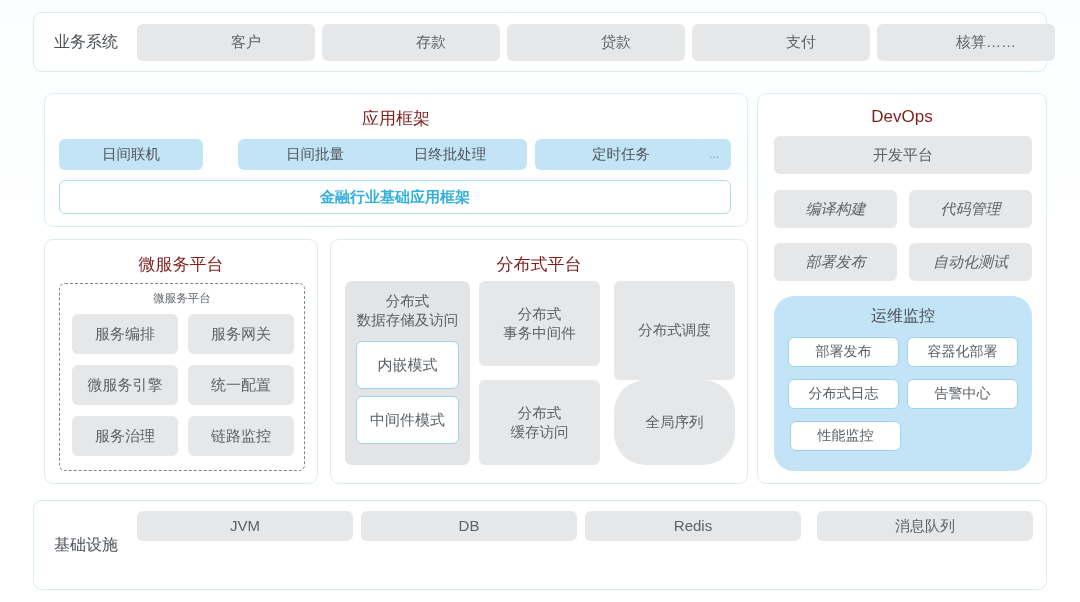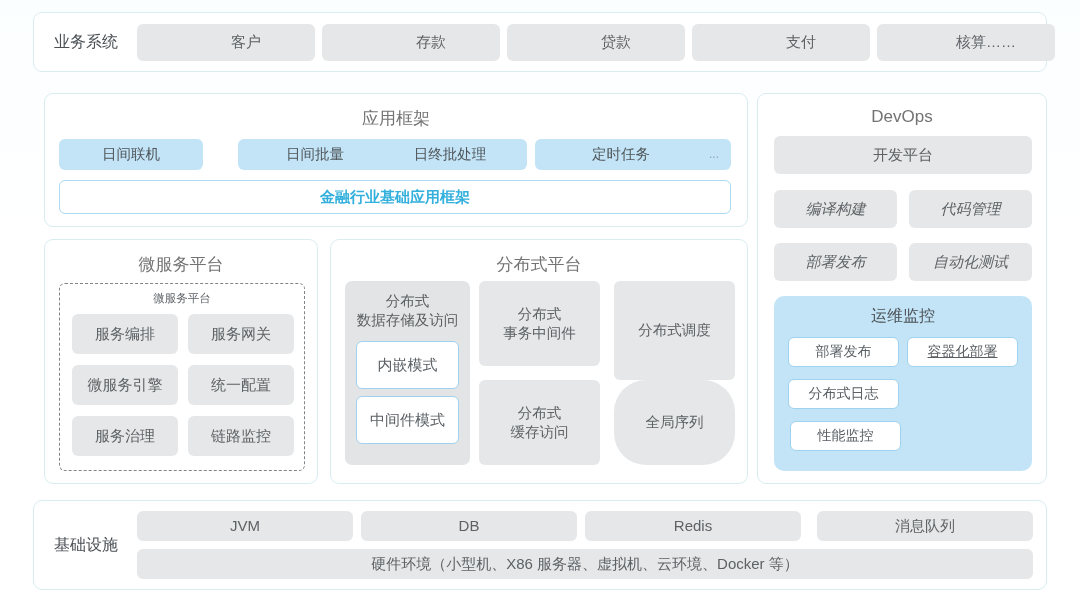--- a/index.html
+++ b/index.html
@@ -72,21 +72,21 @@
     font-size: 15px;
     line-height: 1.25;
     box-sizing: border-box;
   }
 
   .sect-title {
     position: absolute;
     width: 100%;
     text-align: center;
     font-size: 17px;
-    color: #737373;
+    color: #7f1d1d;
     left: 0;
   }
 
   .side-label {
     position: absolute;
     font-size: 16px;
     color: #4b5055;
     display: flex;
     align-items: center;
     justify-content: center;
@@ -136,21 +136,21 @@
   #dist-mw    { position: absolute; left: 11px; top: 115px; width: 103px; height: 48px; }
   .dp-chip { position: absolute; width: 121px; font-size: 14.5px; }
 
   
   #devops-panel { left: 757px; top: 93px; width: 290px; height: 391px; }
   #devops-title { top: 13px; }
   #dev-platform { position: absolute; left: 16px; top: 42px; width: 258px; height: 38px; }
   .dv-chip { position: absolute; width: 123px; height: 38px; font-size: 15px; font-style: italic; }
   #ops-box {
     position: absolute; left: 16px; top: 202px; width: 258px; height: 175px;
-    background: #c2e4f6; border-radius: 10px; box-sizing: border-box;
+    background: #c2e4f6; border-radius: 20px; box-sizing: border-box;
   }
   #ops-title {
     position: absolute; left: 0; top: 10px; width: 100%; text-align: center;
     font-size: 16px; color: #4b5055;
   }
   .ops-chip { position: absolute; width: 111px; height: 30px; font-size: 14px; }
 
   
   #infra-panel { left: 33px; top: 500px; width: 1014px; height: 90px; }
   #infra-label { left: 0px; top: 0px; width: 104px; height: 88px; }
@@ -240,30 +240,30 @@
 
     <div class="chip dv-chip" style="left:16px; top:96px;">编译构建</div>
     <div class="chip dv-chip" style="left:151px; top:96px;">代码管理</div>
     <div class="chip dv-chip" style="left:16px; top:149px;">部署发布</div>
     <div class="chip dv-chip" style="left:151px; top:149px;">自动化测试</div>
 
     <div id="ops-box">
       <div id="ops-title">运维监控</div>
 
       <div class="wchip ops-chip" style="left:14px; top:41px;">部署发布</div>
-      <div class="wchip ops-chip" style="left:133px; top:41px;text-decoration:underline;">容器化部署</div>
+      <div class="wchip ops-chip" style="left:133px; top:41px;">容器化部署</div>
       <div class="wchip ops-chip" style="left:14px; top:83px;">分布式日志</div>
+      <div class="wchip ops-chip" style="left:133px; top:83px;">告警中心</div>
       <div class="wchip ops-chip" style="left:16px; top:125px;text-align:right;">性能监控</div>
     </div>
   </div>
 
   <div class="panel" id="infra-panel">
     <div class="side-label" id="infra-label">基础设施</div>
 
     <div class="chip inf-chip" style="left:103px; width:216px;">JVM</div>
     <div class="chip inf-chip" style="left:327px; width:216px;">DB</div>
     <div class="chip inf-chip" style="left:551px; width:216px;">Redis</div>
     <div class="chip inf-chip" style="left:783px; width:216px;">消息队列</div>
 
-    <div class="chip" id="hardware-chip">硬件环境（小型机、X86 服务器、虚拟机、云环境、Docker 等）</div>
   </div>
 
 </div>
 
 </body></html>

